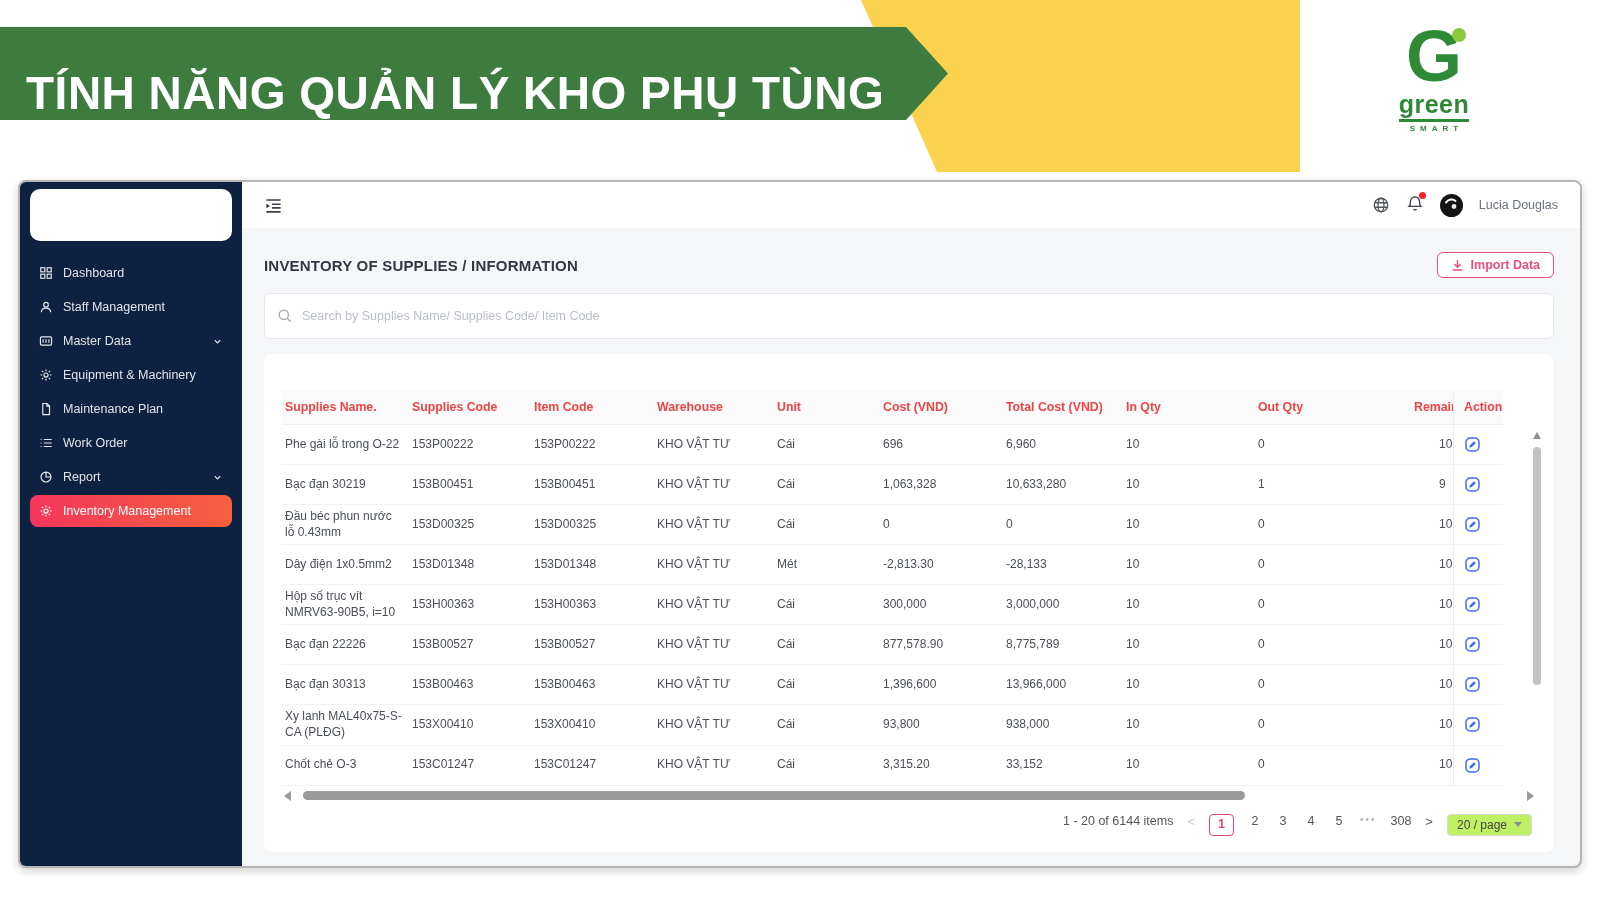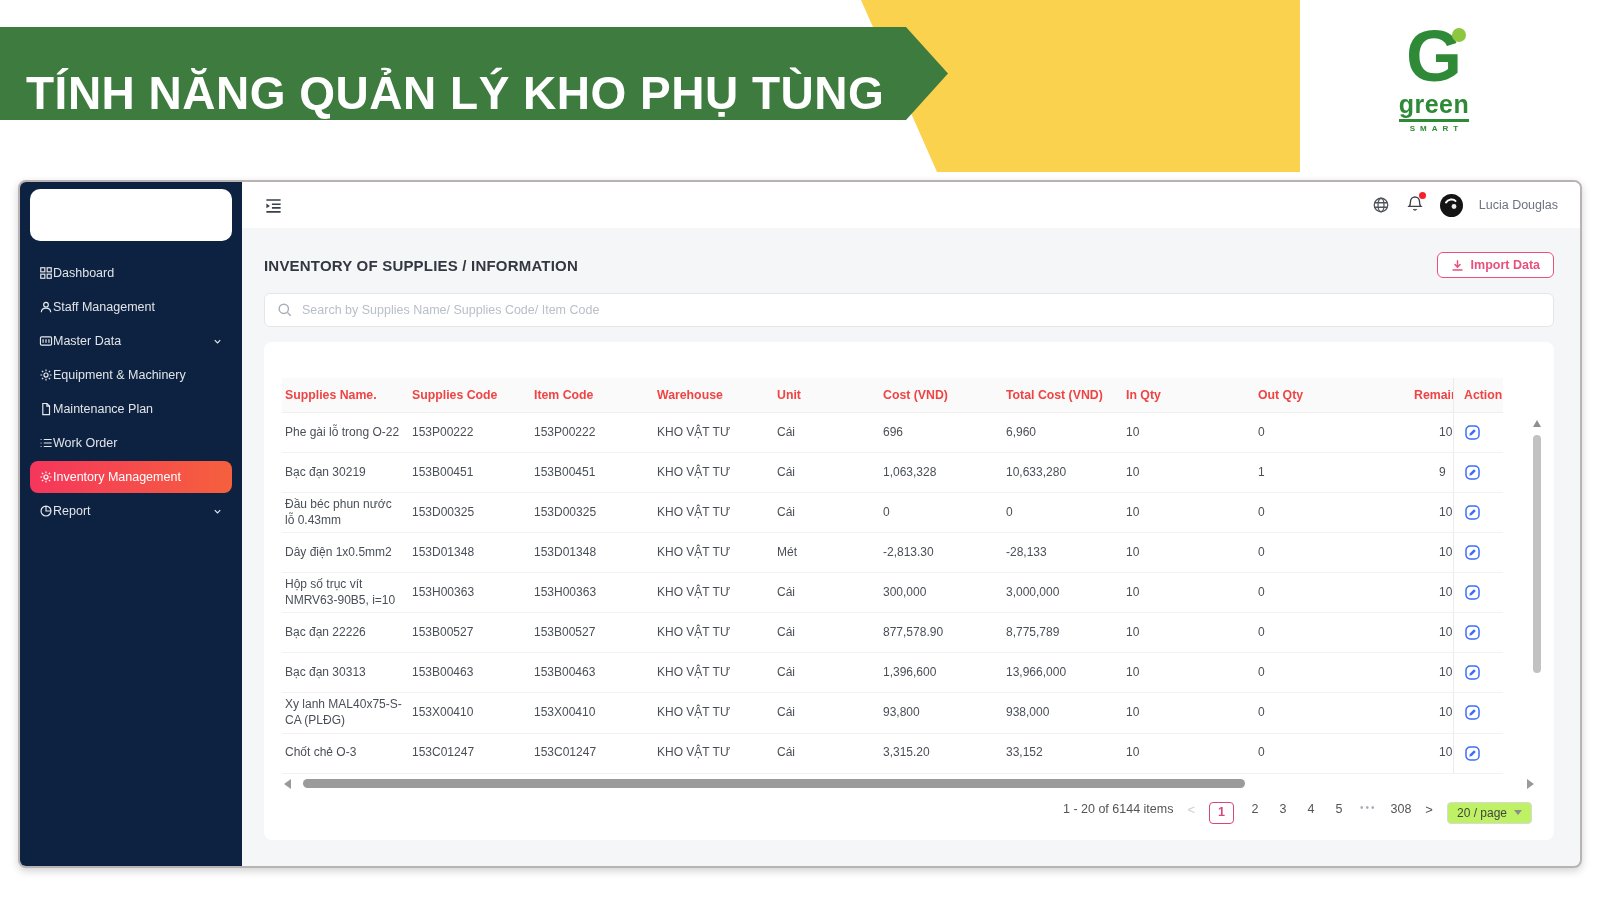--- a/index.html
+++ b/index.html
@@ -24,42 +24,42 @@
   .g-sub { font-size:8px; font-weight:bold; color:#2F8A37; letter-spacing:5px; margin-top:2px; text-indent:5px; }
 
   
   .window { position:absolute; left:18px; top:180px; width:1564px; height:688px;
     border:2px solid #b9b3b3; border-radius:8px; overflow:hidden; display:flex;
     background:#f5f6f8; box-shadow:0 3px 8px rgba(0,0,0,.18); }
 
   
   .sidebar { width:222px; background:#0D2240; padding:7px 10px; flex-shrink:0; }
   .logo-box { height:52px; background:#fff; border-radius:10px; margin-bottom:16px; }
-  .nav-item { display:flex; align-items:center; color:rgba(255,255,255,.88);
+  .nav-item { display:flex; align-items:center; gap:10px; color:rgba(255,255,255,.88);
     font-size:12.5px; padding:9px 9px; border-radius:8px; margin-bottom:2px; cursor:pointer; white-space:nowrap; }
   .nav-item svg { flex-shrink:0; }
   .nav-item .chev { margin-left:auto; }
   .nav-item.active { background:linear-gradient(90deg,#F5365C,#F5603D); color:#fff; }
 
   
   .main { flex:1; display:flex; flex-direction:column; min-width:0; }
   .topbar { height:46px; background:#fff; display:flex; align-items:center; padding:0 22px; flex-shrink:0;justify-content:flex-end; }
   .topbar-right { margin-left:auto; display:flex; align-items:center; gap:16px; }
   .user-name { font-size:12.5px; color:#6b7280; }
   .bell-wrap { position:relative; }
   .bell-dot { position:absolute; top:-2px; right:-2px; width:7px; height:7px; border-radius:50%; background:#f5222d; }
 
   .content { flex:1; padding:14px 26px 0 22px; }
   .page-head { display:flex; align-items:center; margin:10px 0 15px; }
   .page-title { font-size:15px; font-weight:bold; color:#323741; letter-spacing:.2px; }
   .import-btn { margin-left:auto; display:flex; align-items:center; gap:7px; background:#fff;
     border:1.5px solid #E8507E; color:#E8507E; border-radius:6px; padding:5px 13px;
     font-size:12.5px; font-weight:bold; cursor:pointer; }
 
-  .searchbar { background:#fff; border:1px solid #e4e6eb; border-radius:6px; height:34px;
+  .searchbar { background:#fff; border:1px solid #e4e6eb; border-radius:6px; height:46px;
     display:flex; align-items:center; padding:5px 12px; gap:9px; margin-bottom:15px; }
   .searchbar input { border:none; outline:none; flex:1; font-size:12.5px; color:#333; background:transparent;
     font-family:"Liberation Sans","DejaVu Sans",sans-serif; }
   .searchbar input::placeholder { color:#b9bec7; }
 
   
   .card { background:#fff; border-radius:8px; padding:36px 18px 10px; position:relative; }
   .tr { display:grid; grid-template-columns:127px 122px 123px 120px 106px 123px 120px 132px 156px 42px 50px; }
   .th { font-size:12.3px; font-weight:bold; color:#ef4444; background:#fafafa; padding:10px 6px 10px 3px;
     border-bottom:1px solid #efefef; white-space:nowrap; overflow:hidden; }
@@ -161,36 +161,36 @@
             <path d="M13.5 2.5V7h4.5"></path>
           </svg>
         <span>Maintenance Plan</span>
       </div>
       <div class="nav-item">
         <svg width="14" height="14" viewBox="0 0 24 24" fill="none" stroke="rgba(255,255,255,.9)" stroke-width="2" stroke-linecap="round">
             <path d="M9 6h12M9 12h12M9 18h12M3.5 6h.01M3.5 12h.01M3.5 18h.01"></path>
           </svg>
         <span>Work Order</span>
       </div>
+      <div class="nav-item">
+        <svg width="14" height="14" viewBox="0 0 24 24" fill="none" stroke="rgba(255,255,255,.9)" stroke-width="2">
+            <circle cx="12" cy="12" r="8.5"></circle>
+            <path d="M12 3.5V12h8.5"></path>
+          </svg>
+        <span>Report</span>
+        <svg class="chev" width="11" height="11" viewBox="0 0 24 24" fill="none" stroke="rgba(255,255,255,.9)" stroke-width="2.5">
+            <path d="M6 9l6 6 6-6"></path>
+          </svg>
+      </div>
       <div class="nav-item active">
         <svg width="14" height="14" viewBox="0 0 24 24" fill="none" stroke="#fff" stroke-width="2">
             <circle cx="12" cy="12" r="3.5"></circle>
             <path d="M12 2.5v3M12 18.5v3M2.5 12h3M18.5 12h3M5 5l2.2 2.2M16.8 16.8L19 19M19 5l-2.2 2.2M7.2 16.8L5 19"></path>
           </svg>
         <span>Inventory Management</span>
-      </div>
-      <div class="nav-item">
-        <svg width="14" height="14" viewBox="0 0 24 24" fill="none" stroke="rgba(255,255,255,.9)" stroke-width="2">
-            <circle cx="12" cy="12" r="8.5"></circle>
-            <path d="M12 3.5V12h8.5"></path>
-          </svg>
-        <span>Report</span>
-        <svg class="chev" width="11" height="11" viewBox="0 0 24 24" fill="none" stroke="rgba(255,255,255,.9)" stroke-width="2.5">
-            <path d="M6 9l6 6 6-6"></path>
-          </svg>
       </div>
     </aside>
 
     <div class="main">
 
       <div class="topbar">
         <svg width="19" height="19" viewBox="0 0 24 24" fill="none" stroke="#3a3f4a" stroke-width="2">
             <path d="M3 5h18M10 10.5h11M10 15h11M3 20h18"></path>
             <path d="M3 9.5l4.5 3L3 15.5z" fill="#3a3f4a" stroke="none"></path>
           </svg>

